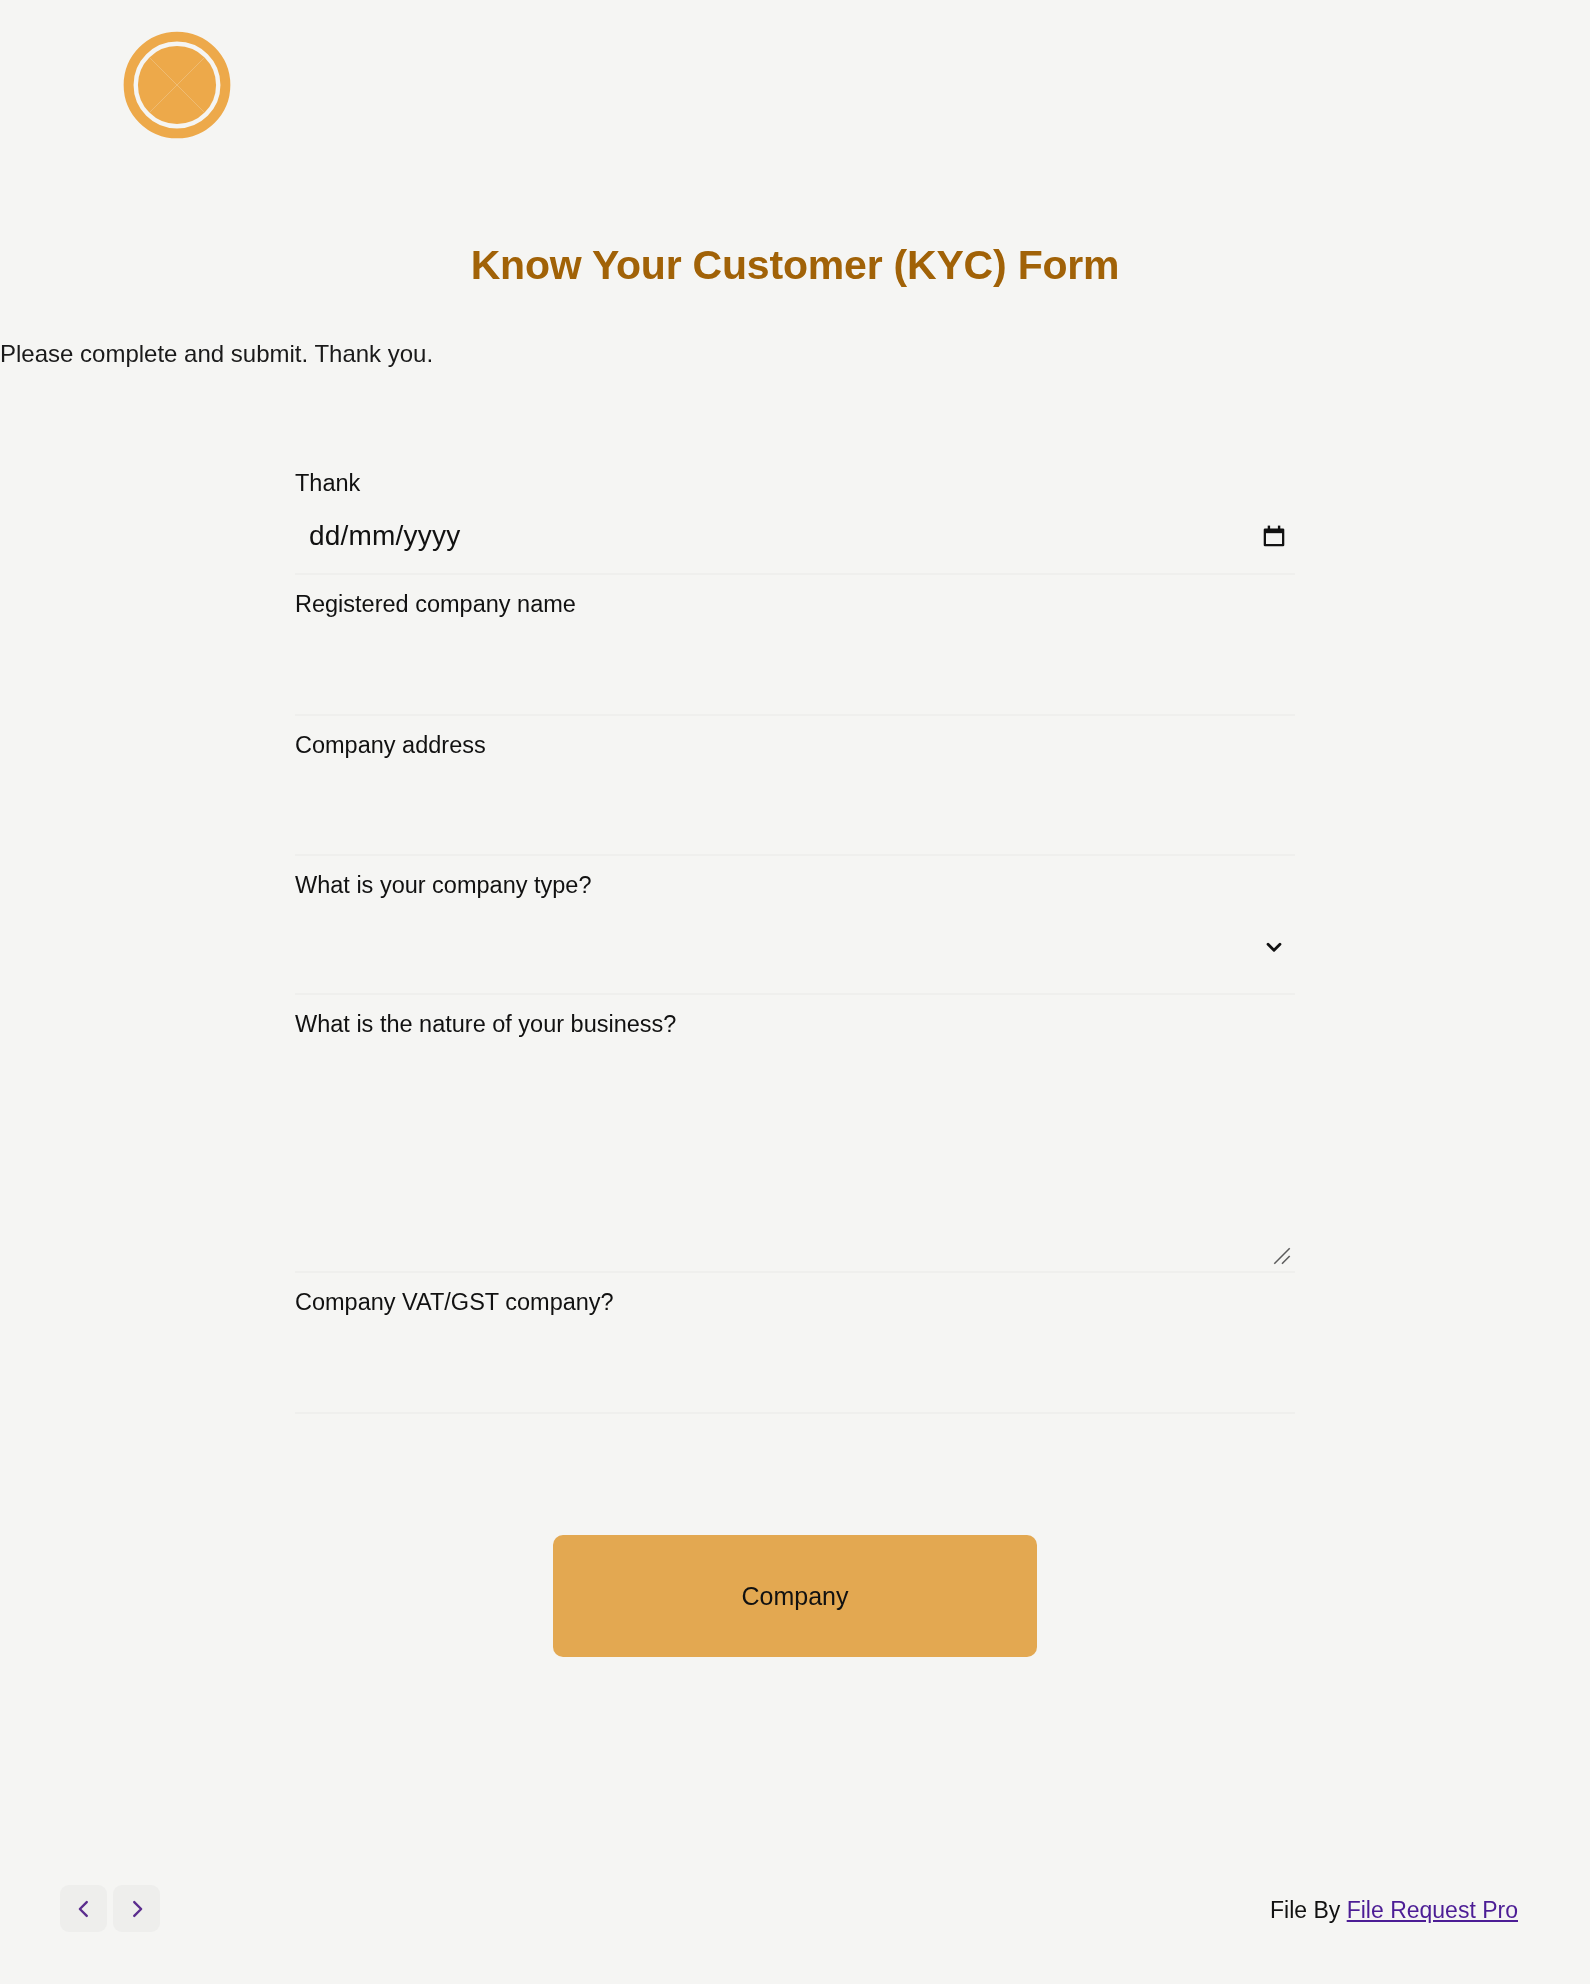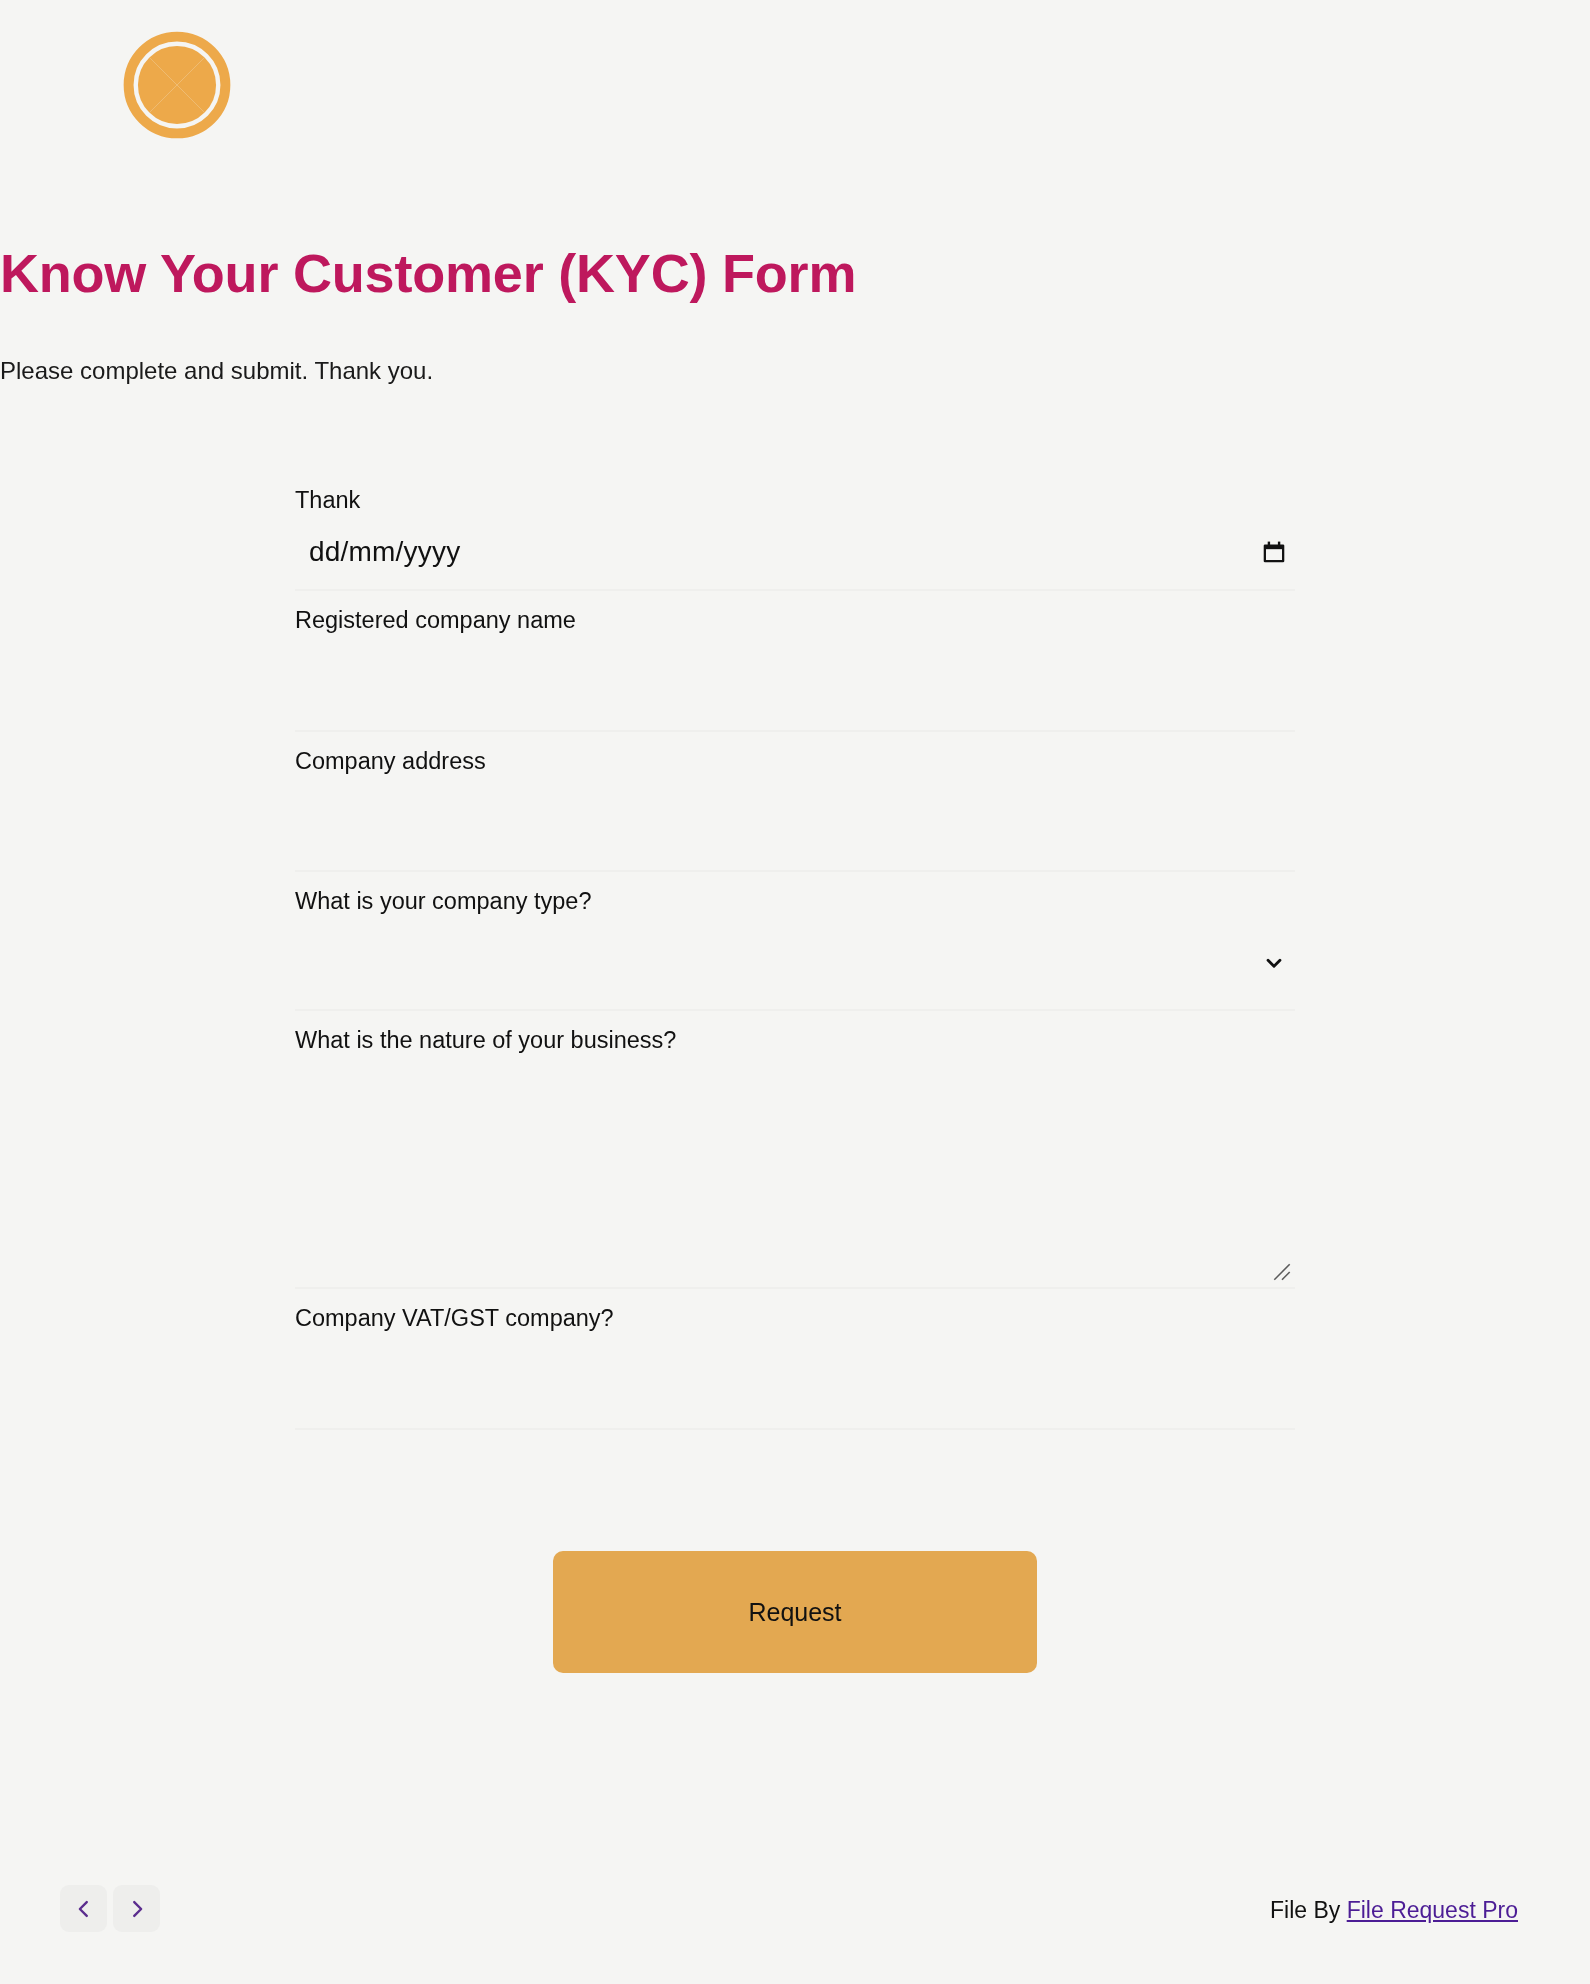--- a/index.html
+++ b/index.html
@@ -37,24 +37,25 @@
   }
 
   .content {
     position: absolute;
     top: 240px;
     left: 0;
     width: 1590px;
   }
 
   .form-title {
-    font-size: 54px;
+    text-align: center;
+    font-size: 41px;
     font-weight: bold;
     letter-spacing: -0.2px;
-    color: #be185d;
+    color: #a16207;
     margin: 0;
     line-height: 1.25;
   }
   .form-subtitle {
     font-size: 24px;
     font-weight: normal;
     color: #1a1a1a;
     margin: 47px 0 0 0;
     line-height: 1.3;
   }
@@ -291,21 +292,21 @@
       <div class="field">
         <div class="field-label">Company VAT/GST company?</div>
         <div class="input-row">
           <input class="text-input" type="text" value="" style="">
         </div>
       </div>
 
     </div>
 
     <div class="actions">
-      <button class="continue-button">Request</button>
+      <button class="continue-button">Company</button>
     </div>
 
   </div>
 
   <div class="footer-nav">
     <button class="nav-button">
       <svg viewBox="0 0 24 24" xmlns="http://www.w3.org/2000/svg">
         <path d="M15 4.5 L7.5 12 L15 19.5" fill="none" stroke="#5b2d8e" stroke-width="2.6" stroke-linecap="round" stroke-linejoin="round"></path>
       </svg>
     </button>

